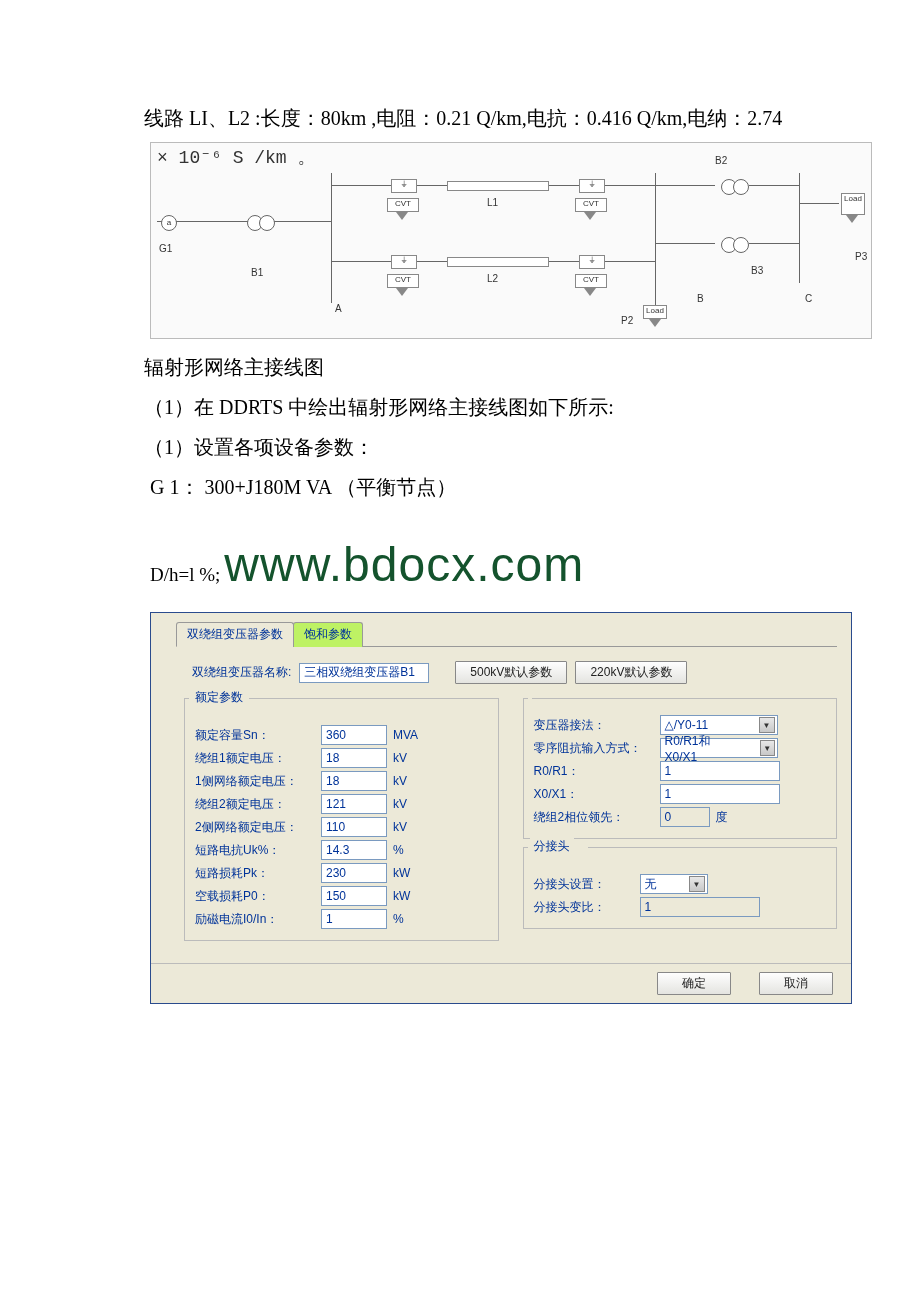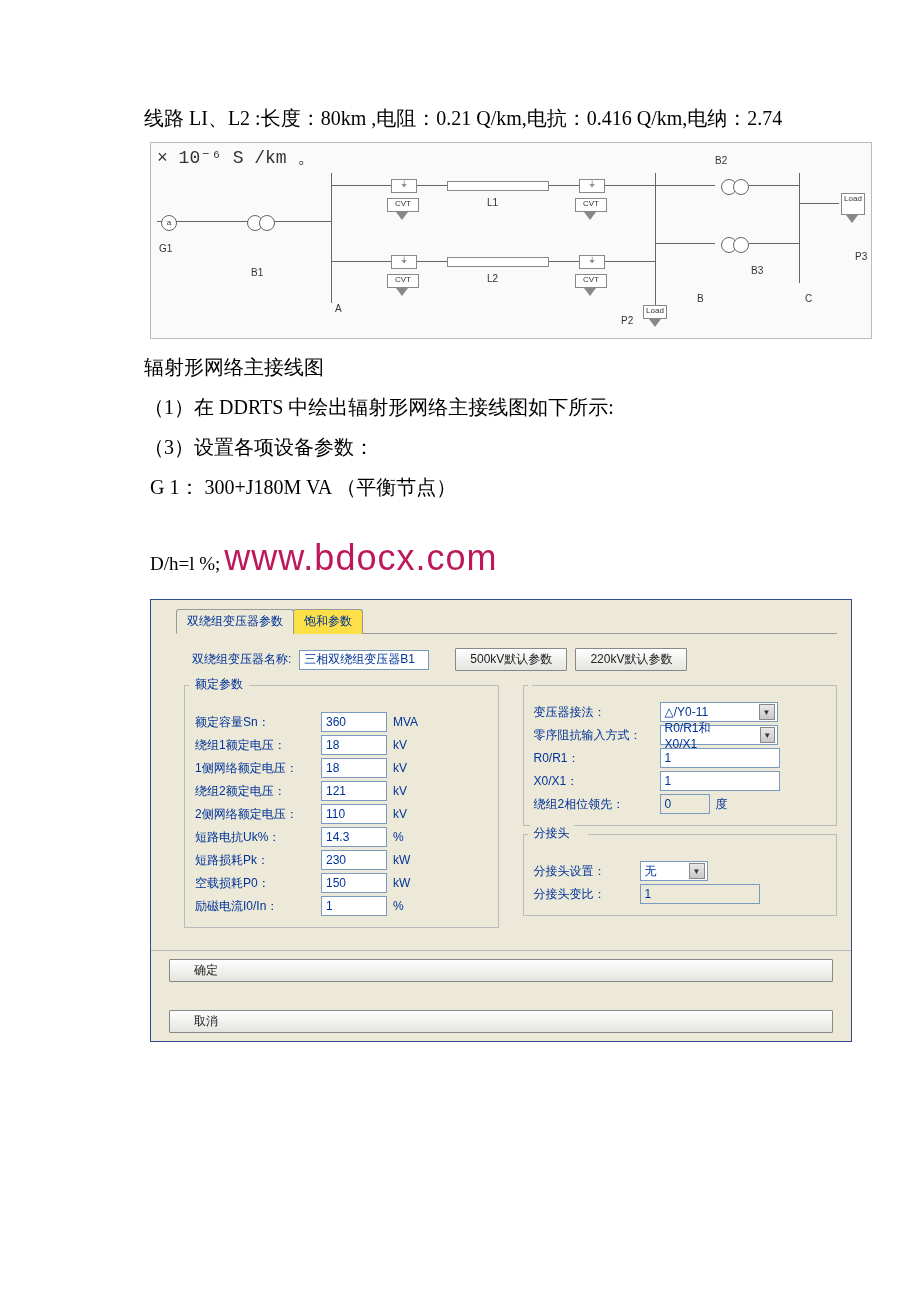--- a/index.html
+++ b/index.html
@@ -33,23 +33,23 @@
   .wire{ position:absolute; background:#666; }
   .box{ position:absolute; border:1px solid #888; background:#fff; font-size:8px; text-align:center; }
   .circle{ position:absolute; border:1px solid #666; border-radius:50%; background:#fff; text-align:center; }
   .triangle-gnd{ position:absolute; width:0; height:0; border-left:6px solid transparent; border-right:6px solid transparent; border-top:8px solid #888; }
   .sup-expr{
     font-family:Liberation Mono, monospace;
     font-size:20px;
   }
   .watermark{
     font-family:Arial,Helvetica,sans-serif;
-    font-size:36px;
+    font-size:48px;
     font-weight:500;
-    color:#be185d;
+    color:#14532d;
     letter-spacing:1px;
   }
   .dh-row{
     display:flex;
     align-items:baseline;
     gap:4px;
     margin:32px 0 20px 70px;
   }
   .dh-txt{ font-family:"Times New Roman",serif; font-size:19px; }
   
@@ -79,21 +79,21 @@
     display:flex;align-items:center;justify-content:center;
     color:#fff;font-weight:bold;font-size:12px;line-height:1;
     border-radius:2px;
   }
   .dlg-body{ padding:8px 14px 6px 25px; }
   .tabs{ display:flex; border-bottom:1px solid #999; margin-bottom:14px; font-size:12px;}
   .tab{
     padding:3px 10px;
     border:1px solid #999;
     border-bottom:none;
-    background:#fde047;
+    background:#bef264;
     margin-right:-1px;
     border-radius:3px 3px 0 0;
     position:relative;
     top:1px;
     color:#003399;
   }
   .tab.active{ background:#ece9d8; color:#003399; border-bottom:1px solid #ece9d8; }
   .row-top{
     display:flex;
     align-items:center;
@@ -182,21 +182,20 @@
     font-size:8px;color:#333;
   }
   .readonly{ background:#ece9d8; }
   .btn-bar{
     border-top:1px solid #bbb;
     padding:8px 18px;
     display:flex;
     justify-content:flex-end;
     gap:28px;
     background:#ece9d8;
-    flex-direction:column;
   }
   .btn-bar .btn{ padding:2px 24px; }
 </style>
 </head>
 <body>
 
 <div class="doc">
 
   <p class="p indent">线路 LI、L2 :长度：80km ,电阻：0.21 Q/km,电抗：0.416 Q/km,电纳：2.74</p>
 
@@ -267,21 +266,21 @@
 
     <div class="wire" style="top:165px;left:504px;width:1px;height:0"></div>
     <div class="box" style="top:162px;left:492px;width:22px;height:12px">Load</div>
     <div class="triangle-gnd" style="top:176px;left:498px"></div>
     <span class="fig-label" style="top:172px;left:470px">P2</span>
     <span class="fig-label" style="top:150px;left:546px">B</span>
   </div>
 
   <p class="p indent">辐射形网络主接线图</p>
   <p class="p indent">（1）在 DDRTS 中绘出辐射形网络主接线图如下所示:</p>
-  <p class="p indent">（3）设置各项设备参数：</p>
+  <p class="p indent">（1）设置各项设备参数：</p>
   <p class="p" style="margin-left:70px">G 1： 300+J180M VA （平衡节点）</p>
 
   <div class="dh-row">
     <span class="dh-txt">D/h=l %;</span>
     <span class="watermark">www.bdocx.com</span>
   </div>
 
   <div class="dialog">
     <div class="dlg-body">
       <div class="tabs">

